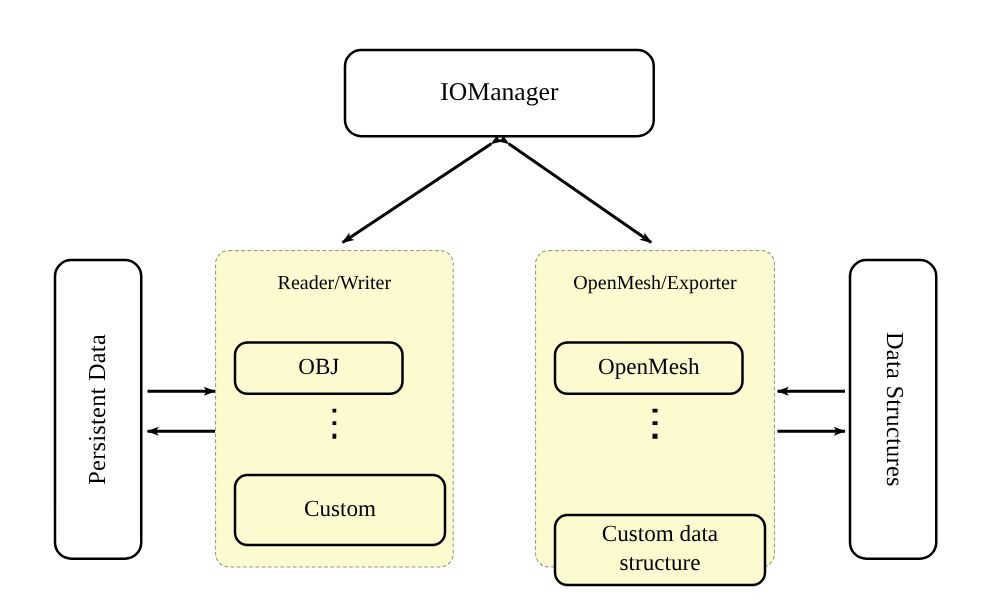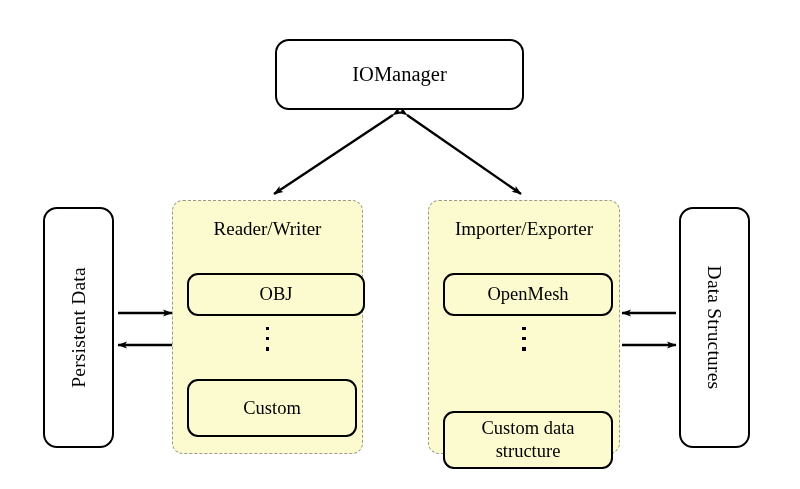--- a/index.html
+++ b/index.html
@@ -87,48 +87,48 @@
     top: 200px;
     width: 192px;
     height: 254px;
   }
   .group-title {
     position: absolute;
     left: 0;
     right: 0;
     top: 17px;
     text-align: center;
-    font-size: 19px;
+    font-size: 16px;
     white-space: nowrap;
   }
 
   
   .inner-box {
     background: #fcfbcf;
     border: 2.8px solid #000000;
     border-radius: 11px;
     font-size: 18.5px;
   }
   #obj-box {
     left: 14px;
     top: 72px;
-    width: 178px;
+    width: 136px;
     height: 43px;
   }
   #custom-file-format-box {
     left: 14px;
     top: 178px;
     width: 170px;
     height: 58px;
     line-height: 1.22;
   }
   #openmesh-box {
     left: 14px;
     top: 72px;
-    width: 170px;
+    width: 152px;
     height: 43px;
   }
   #custom-data-structure-box {
     left: 14px;
     top: 178px;
     width: 170px;
     height: 58px;
     line-height: 1.22;
     margin-top: 32px;
   }
@@ -209,21 +209,21 @@
     </div>
 
     <div class="box inner-box" id="custom-file-format-box">
       <span>
         <span>Custom</span><br>
       </span>
     </div>
   </div>
 
   <div class="group" id="importer-exporter-group">
-    <div class="group-title">Importer/Exporter</div>
+    <div class="group-title">OpenMesh/Exporter</div>
 
     <div class="box inner-box" id="openmesh-box">
       <span>OpenMesh</span>
     </div>
 
     <div class="ellipsis">
       <span class="dot"></span>
         <span class="dot"></span>
         <span class="dot"></span>
     </div>

